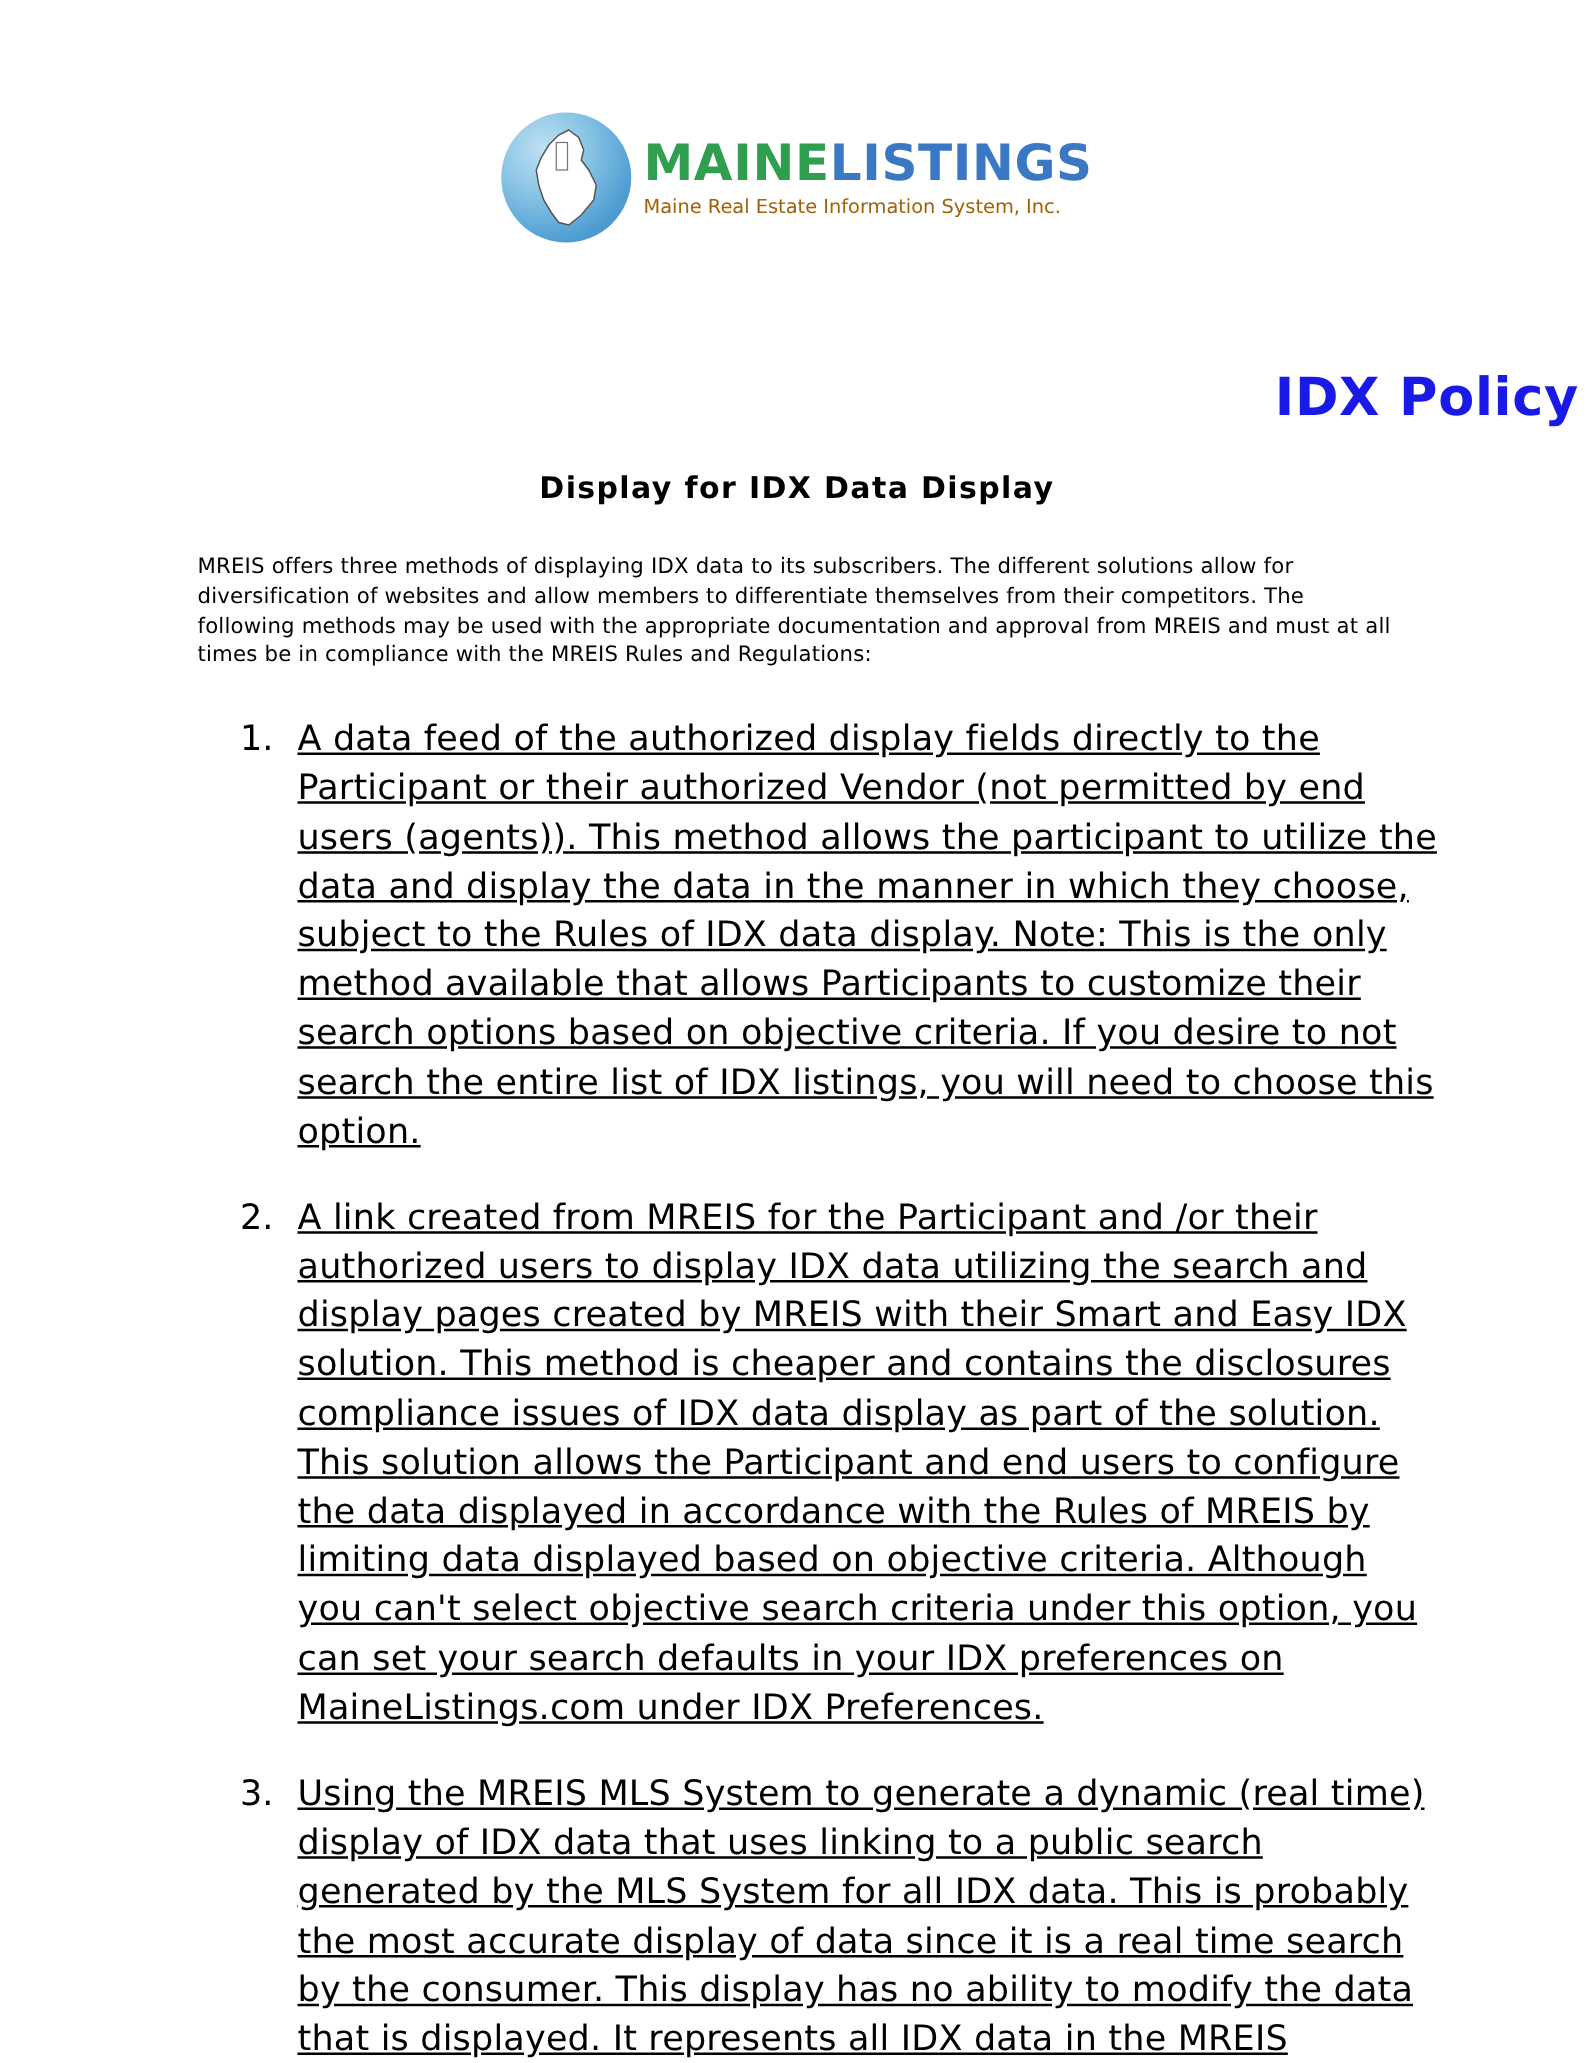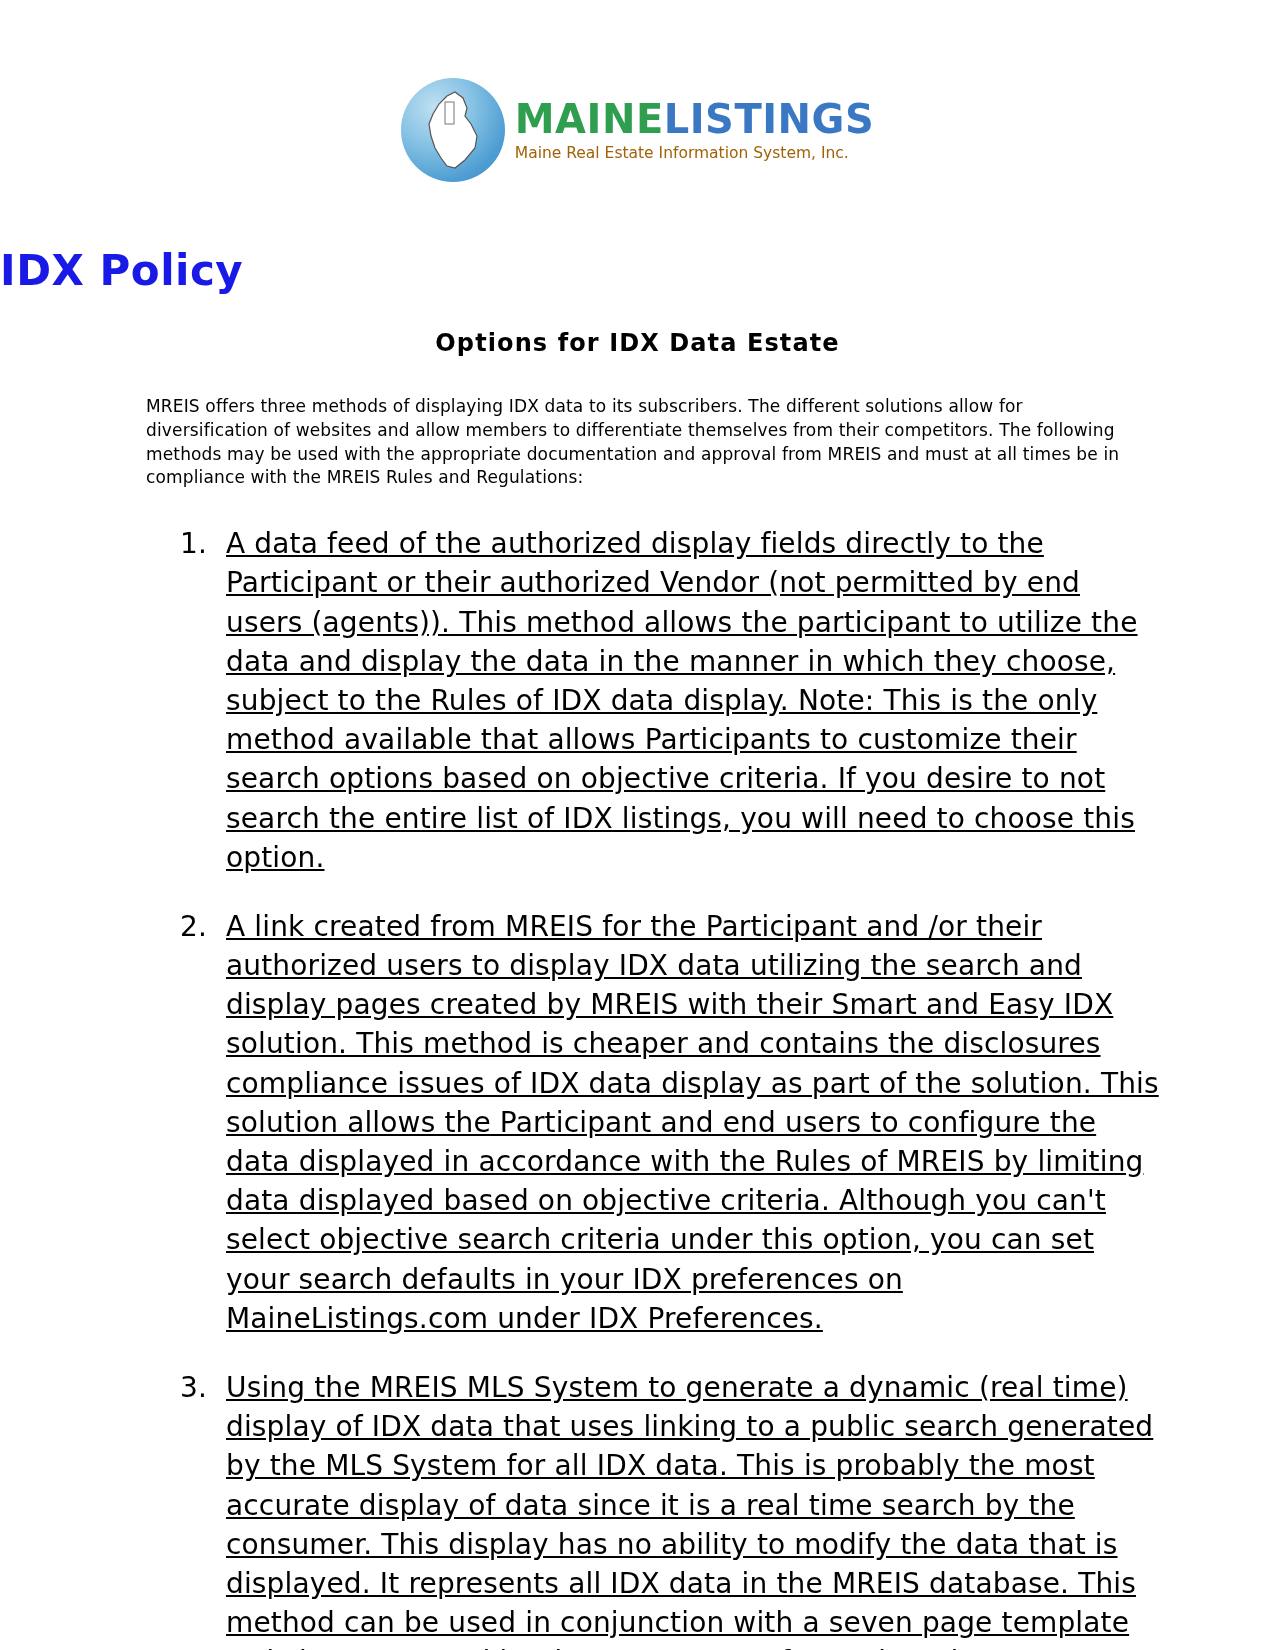--- a/index.html
+++ b/index.html
@@ -12,21 +12,21 @@
     height: 1650px;
     font-family: "DejaVu Sans", sans-serif;
     color: #000000;
     position: relative;
     overflow: hidden;
   }
   .page {
     width: 1275px;
     height: 1390px;
     box-sizing: border-box;
-    padding: 0;
+    padding: 12px;
     position: relative;
   }
 
   
   .logo-block {
     display: flex;
     align-items: center;
     justify-content: center;
     gap: 10px;
     padding-top: 78px;
@@ -69,25 +69,25 @@
   .logo-tagline {
     font-family: "DejaVu Sans", sans-serif;
     font-size: 15.5px;
     color: #a16207;
     margin-top: 7px;
     white-space: nowrap;
   }
 
   
   .doc-title {
-    text-align: left;
+    text-align: right;
     color: #1a1ae6;
     font-size: 42px;
     font-weight: bold;
-    margin-top: 64px;
+    margin-top: 99px;
     letter-spacing: 0.5px;
   }
   .doc-subtitle {
     text-align: center;
     color: #000000;
     font-size: 24px;
     font-weight: bold;
     margin-top: 34px;
     letter-spacing: 1.1px;
   }
@@ -129,21 +129,21 @@
     </div>
     <div class="logo-text">
       <div class="logo-wordmark">
         <span class="w-maine">MAINE</span><span class="w-listings">LISTINGS</span>
       </div>
       <div class="logo-tagline">Maine Real Estate Information System, Inc.</div>
     </div>
   </div>
 
   <h1 class="doc-title">IDX Policy</h1>
-  <h2 class="doc-subtitle">Options for IDX Data Estate</h2>
+  <h2 class="doc-subtitle">Display for IDX Data Display</h2>
 
   <p class="intro">MREIS offers three methods of displaying IDX data to its subscribers.  The different solutions allow for diversification of websites and allow members to differentiate themselves from their competitors.  The following methods may be used with the appropriate documentation and approval from MREIS and must at all times be in compliance with the MREIS Rules and Regulations:</p>
 
   <ol class="methods">
     <li>A data feed of the authorized display fields directly to the Participant or their authorized Vendor (not permitted by end users (agents)).  This method allows the participant to utilize the data and display the data in the manner in which they choose, subject to the Rules of IDX data display.  Note:  This is the only method available that allows Participants to customize their search options based on objective criteria.  If you desire to not search the entire list of IDX listings, you will need to choose this option.</li>
     <li>A link created from MREIS for the Participant and /or their authorized users to display IDX data utilizing the search and display pages created by MREIS with their Smart and Easy IDX solution.  This method is cheaper and contains the disclosures compliance issues of IDX data display as part of the solution.  This solution allows the Participant and end users to configure the data displayed in accordance with the Rules of MREIS by limiting data displayed based on objective criteria.  Although you can't select objective search criteria under this option, you can set your search defaults in your IDX preferences on MaineListings.com under IDX Preferences.</li>
     <li>Using the MREIS MLS System to generate a dynamic (real time) display of IDX data that uses linking to a public search generated by the MLS System for all IDX data.  This is probably the most accurate display of data since it is a real time search by the consumer.  This display has no ability to modify the data that is displayed.  It represents all IDX data in the MREIS database.  This method can be used in conjunction with a seven page template website generated by the MLS System for each end user.</li>
   </ol>
 
 </div>

